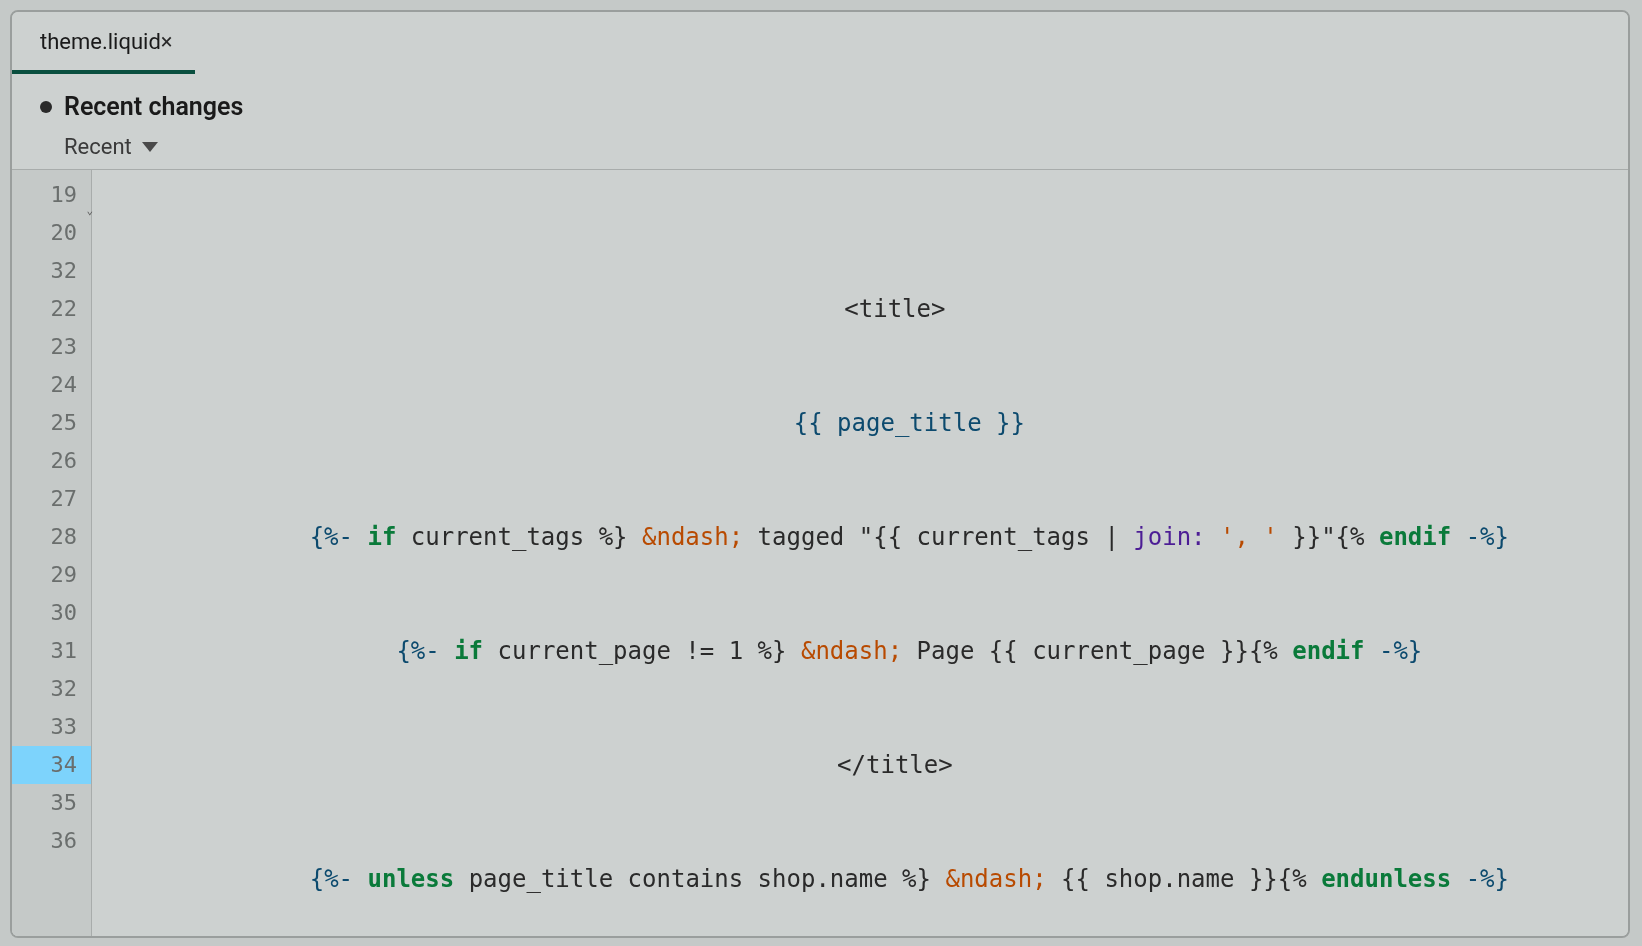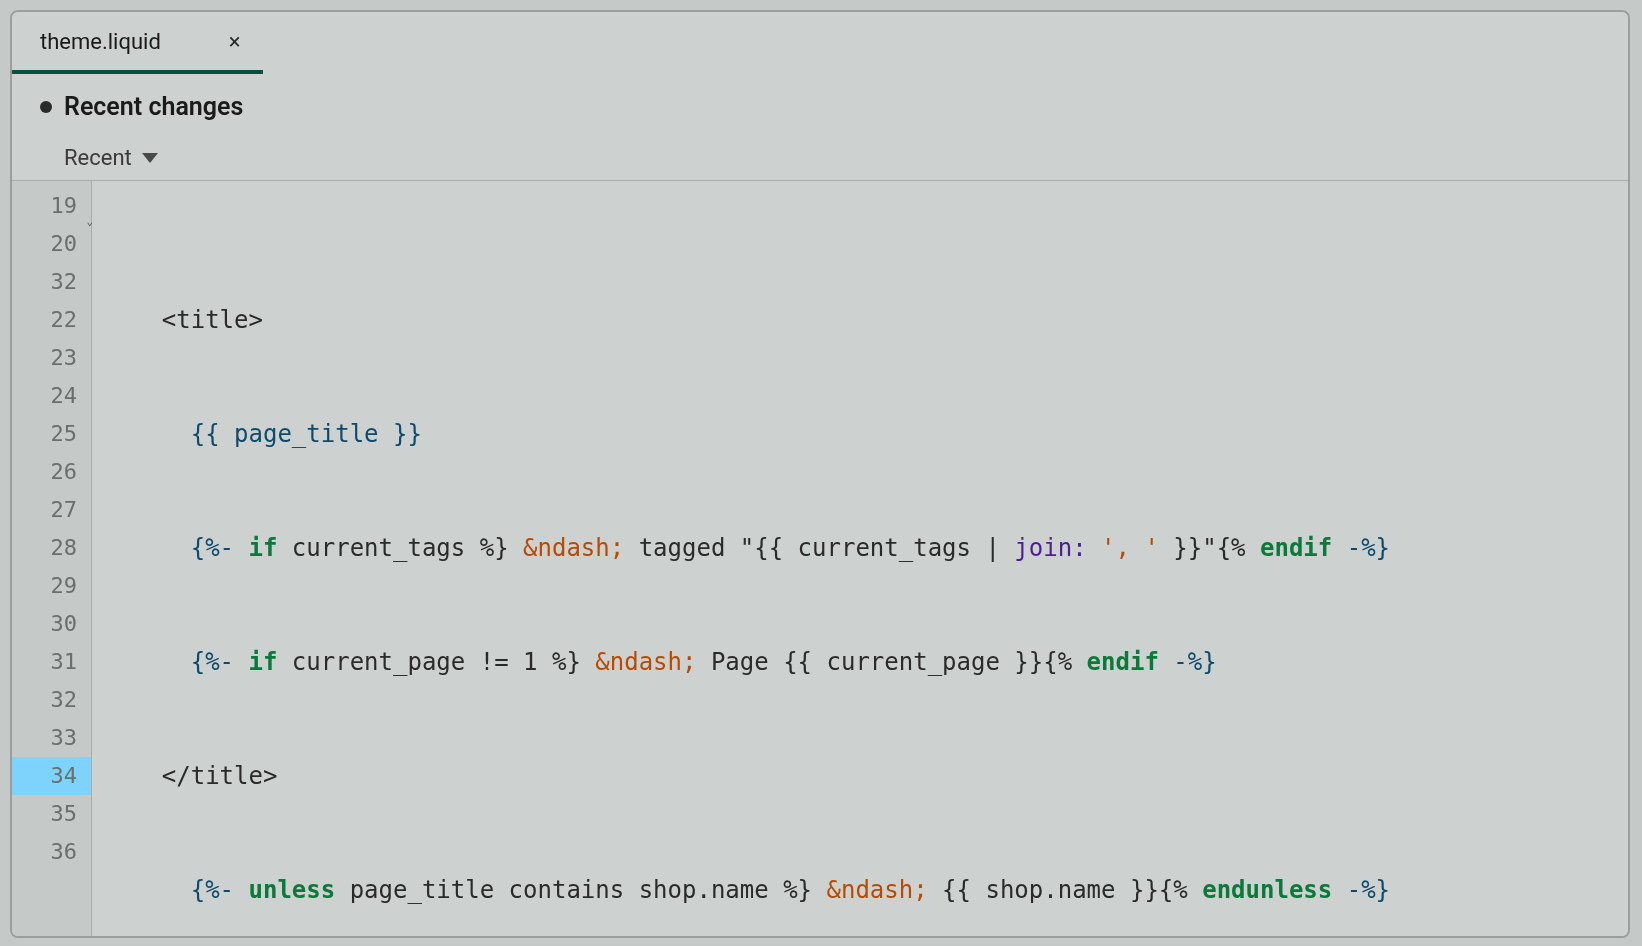--- a/index.html
+++ b/index.html
@@ -23,41 +23,40 @@
 .tab-bar {
   display: flex;
   align-items: stretch;
   height: 62px;
   background: #cdd1d0;
 }
 .tab {
   display: flex;
   align-items: center;
   padding: 0 22px 0 28px;
-  gap: 68px;
   border-bottom: 4px solid #0a4f3f;
   font-size: 22px;
   color: #1a1a1a;
   cursor: pointer;
 }
 .tab .close {
   font-size: 22px;
   color: #2a2a2a;
   font-weight: 400;
   cursor: pointer;
 }
 .sub-header {
   padding: 18px 20px 10px 20px;
   border-bottom: 1px solid #a8acab;
 }
 .recent-row {
   display: flex;
   align-items: center;
   gap: 12px;
-  margin-bottom: 24px;
+  margin-bottom: 13px;
 }
 .bullet {
   width: 12px;
   height: 12px;
   background: #2a2a2a;
   border-radius: 50%;
   margin-left: 8px;
 }
 .recent-label {
   font-size: 25px;
@@ -115,20 +114,21 @@
   padding-top: 6px;
   padding-left: 8px;
   white-space: pre;
   color: #2a2a2a;
   flex: 1;
   position: relative;
 }
 .code-line {
   height: 38px;
   padding-left: 4px;
+  text-align: center;
 }
 .hl-gutter {
   background: #7dd3fc;
 }
 .t-tag { color: #2a2a2a; }
 .t-delim { color: #0c4a6e; }
 .t-kw { color: #0a7a3a; font-weight: bold; }
 .t-var { color: #2a2a2a; }
 .t-entity { color: #b84a00; }
 .t-str { color: #b84a00; }

